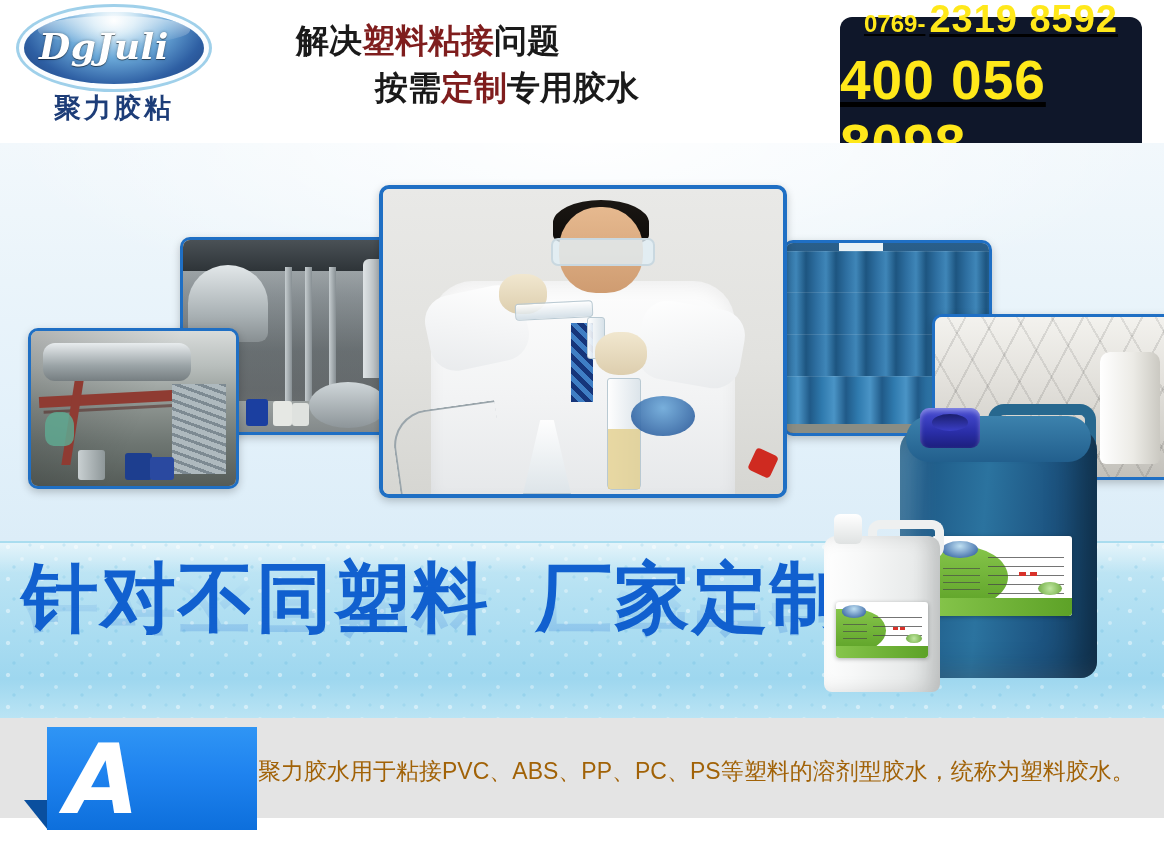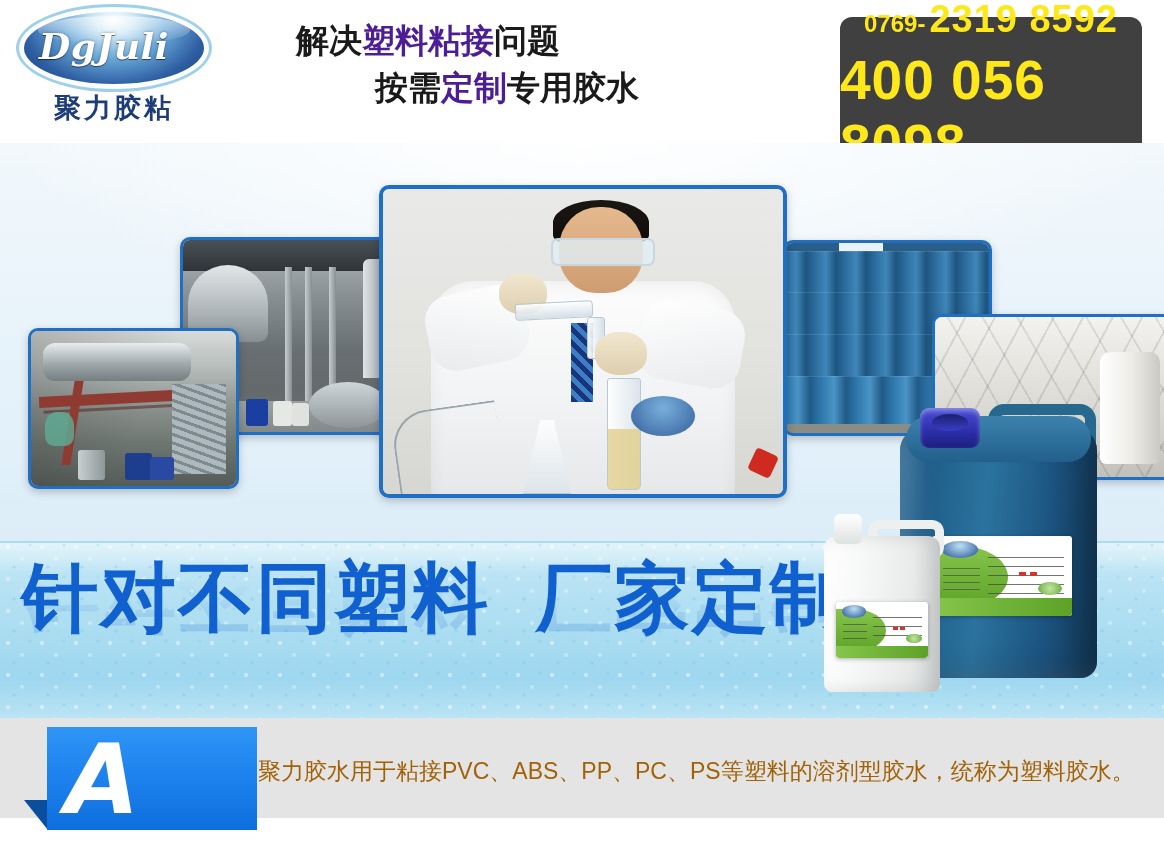--- a/index.html
+++ b/index.html
@@ -30,26 +30,26 @@
     text-shadow:0 1px 0 rgba(0,0,0,.45),0 0 3px rgba(0,0,0,.35);
   }
   .logo-cn{
     position:absolute;left:0;top:80px;width:200px;text-align:center;
     font-size:27px;font-weight:700;color:#1d3d78;letter-spacing:3px;
   }
 
   .slogan{position:absolute;left:296px;top:18px;width:520px;}
   .slogan-line{font-size:33px;font-weight:700;color:#1a1a1a;line-height:1.42;white-space:nowrap;}
   .slogan-line.l2{text-align:center;padding-right:98px;}
-  .hl{color:#4c1d95;}
+  .hl{color:#7f1d1d;}
 
   .phone-box{
     position:absolute;left:840px;top:17px;width:302px;height:139px;
-    background:#404040;border-radius:12px;
-    display:flex;flex-direction:column;align-items:center;justify-content:center;
+    background:#0f172a;border-radius:12px;
+    display:flex;flex-direction:column;align-items:center;justify-content:center;text-decoration:underline;
   }
   .phone-row1{display:flex;align-items:baseline;justify-content:center;width:100%;}
   .phone-prefix{font-size:24px;font-weight:700;color:#ffe81a;letter-spacing:0px;}
   .phone-main{font-size:38px;font-weight:700;color:#ffe81a;letter-spacing:1px;margin-left:4px;}
   .phone-rule{width:252px;height:3px;background:#ffffff;margin:3px 0 4px 0;}
   .phone-row2{font-size:55px;font-weight:700;color:#ffe81a;letter-spacing:1px;}
 
   
   .panel-top{
     position:absolute;left:0;top:143px;width:1164px;height:398px;

